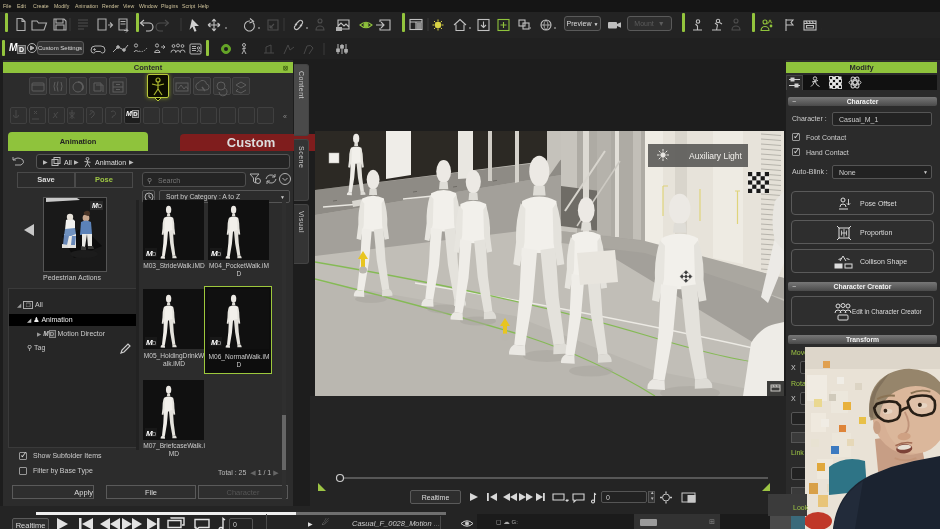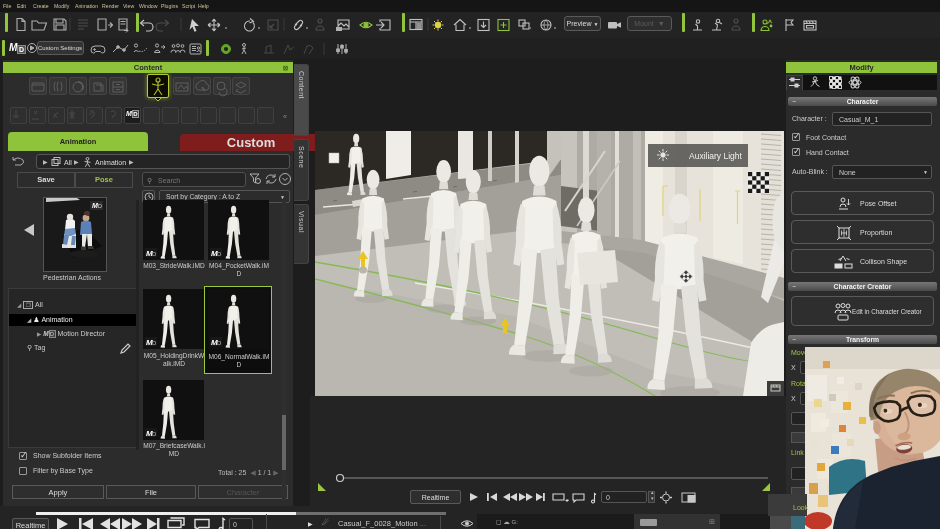--- a/index.html
+++ b/index.html
@@ -546,21 +546,21 @@
       </svg>
     <div class="cgrid-label" style="left:138px; top:382px;">M07_BriefcaseWalk.i<br>MD</div>
 
     <span class="abs" style="left:215px; top:409px; color:#bbb; font-size:7px;">Total : 25&nbsp;&nbsp;<span style="color:#666;">◀</span>&nbsp;1 / 1&nbsp;<span style="color:#666;">▶</span></span>
     <div class="chk" style="left:16px; top:392px;">
         <span style="position:absolute; left:0px; top:-3px; color:#ddd; font-size:9px;">✓</span>
       </div>
     <span class="abs" style="left:30px; top:392px; color:#ccc; font-size:7px;">Show Subfolder Items</span>
     <div class="chk" style="left:16px; top:407px;"></div>
     <span class="abs" style="left:30px; top:407px; color:#ccc; font-size:7px;">Filter by Base Type</span>
-    <div class="btn" style="left:9px; top:425px; width:92px; height:14px; line-height:13px;">Apply</div>
+    <div class="btn" style="left:9px; top:425px; width:82px; height:14px; line-height:13px;text-align:right;">Apply</div>
     <div class="btn" style="left:103px; top:425px; width:90px; height:14px; line-height:13px;">File</div>
     <div class="btn" style="left:195px; top:425px; width:90px; height:14px; line-height:13px; color:#555;">Character</div>
 
     <div class="abs" style="left:133px; top:140px; width:3px; height:250px; background:#222;"></div>
     <div class="abs" style="left:279px; top:140px; width:4px; height:300px; background:#2f2f2f;"></div>
     <div class="abs" style="left:279px; top:355px; width:4px; height:55px; background:#666;"></div>
   </div>
   <div class="vtab" id="vt1" style="top:64px; height:72px; background:#4a4a4a;">
       <span>Content</span>
     </div>
@@ -918,21 +918,21 @@
         <path d="M113 3.5 h13 v7 h-13 z m3 -2 v-0.5 h13 v7 h-2"></path>
         <path d="M140 2.5 h14 v8 h-10 l-3 2.5 v-2.5 h-1 z"></path>
         <path d="M166 10.5 a2 2 0 1 0 0.01 0 m2 2 v-11 l2 1.5"></path>
       </g>
     </svg>
     <div class="minput" style="left:229px; top:12px; width:24px; height:13px; line-height:12px;"><span style="margin-left:3px;">0</span></div>
     <div class="vdiv" style="left:266px; top:8px; height:15px;"></div>
 
     <span class="abs" style="left:308px; top:14px; color:#ddd; font-size:6px;">▶</span>
     <span class="abs" style="left:322px; top:12px; color:#ddd; font-size:8px;">☄</span>
-    <span class="abs" style="left:338px; top:13px; color:#ccc; font-size:7.5px;">Casual_F_0028_Motion <span style="color:#888;">...</span></span>
+    <span class="abs" style="left:352px; top:13px; color:#ccc; font-size:7.5px;font-style:italic;">Casual_F_0028_Motion <span style="color:#888;">...</span></span>
     <div class="vdiv" style="left:440px; top:10px; height:13px;"></div>
     <svg class="abs" style="left:460px; top:13px;" width="14" height="9" viewBox="0 0 14 9" fill="none" stroke="#ccc" stroke-width="1">
         <path d="M1 4.5 q6 -5.5 12 0 q-6 5.5 -12 0 z"></path>
         <circle cx="7" cy="4.5" r="1.6" fill="#ccc"></circle>
       </svg>
     <div class="abs" style="left:477px; top:8px; width:463px; height:21px; background:#1b1b1b;"></div>
     <div class="abs" style="left:496px; top:12px; color:#aaa; font-size:6.5px;">◻ ☁ <span style="font-size:6px;">G:</span></div>
     <div class="abs" style="left:634px; top:8px; width:86px; height:21px; background:#323232;"></div>
     <div class="abs" style="left:640px; top:13px; width:17px; height:7px; background:#9a9a9a; border-radius:1px;"></div>
     <div class="abs" style="left:709px; top:12px; color:#888; font-size:7px;">⊞</div>

